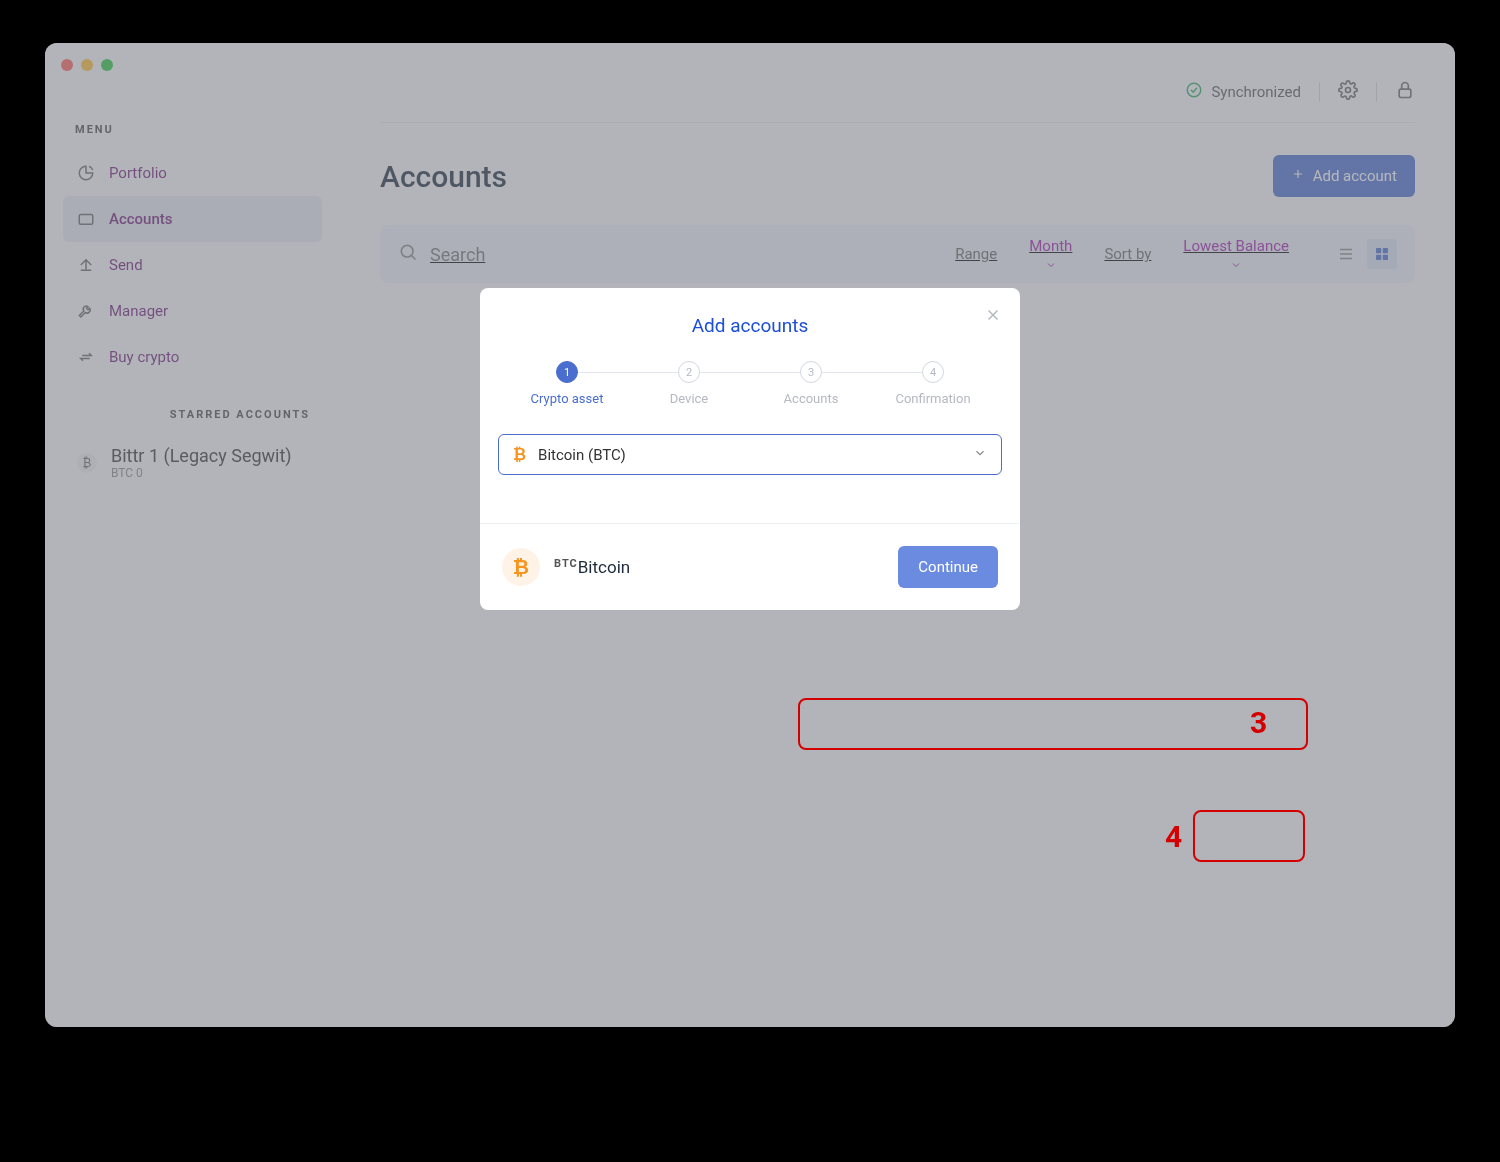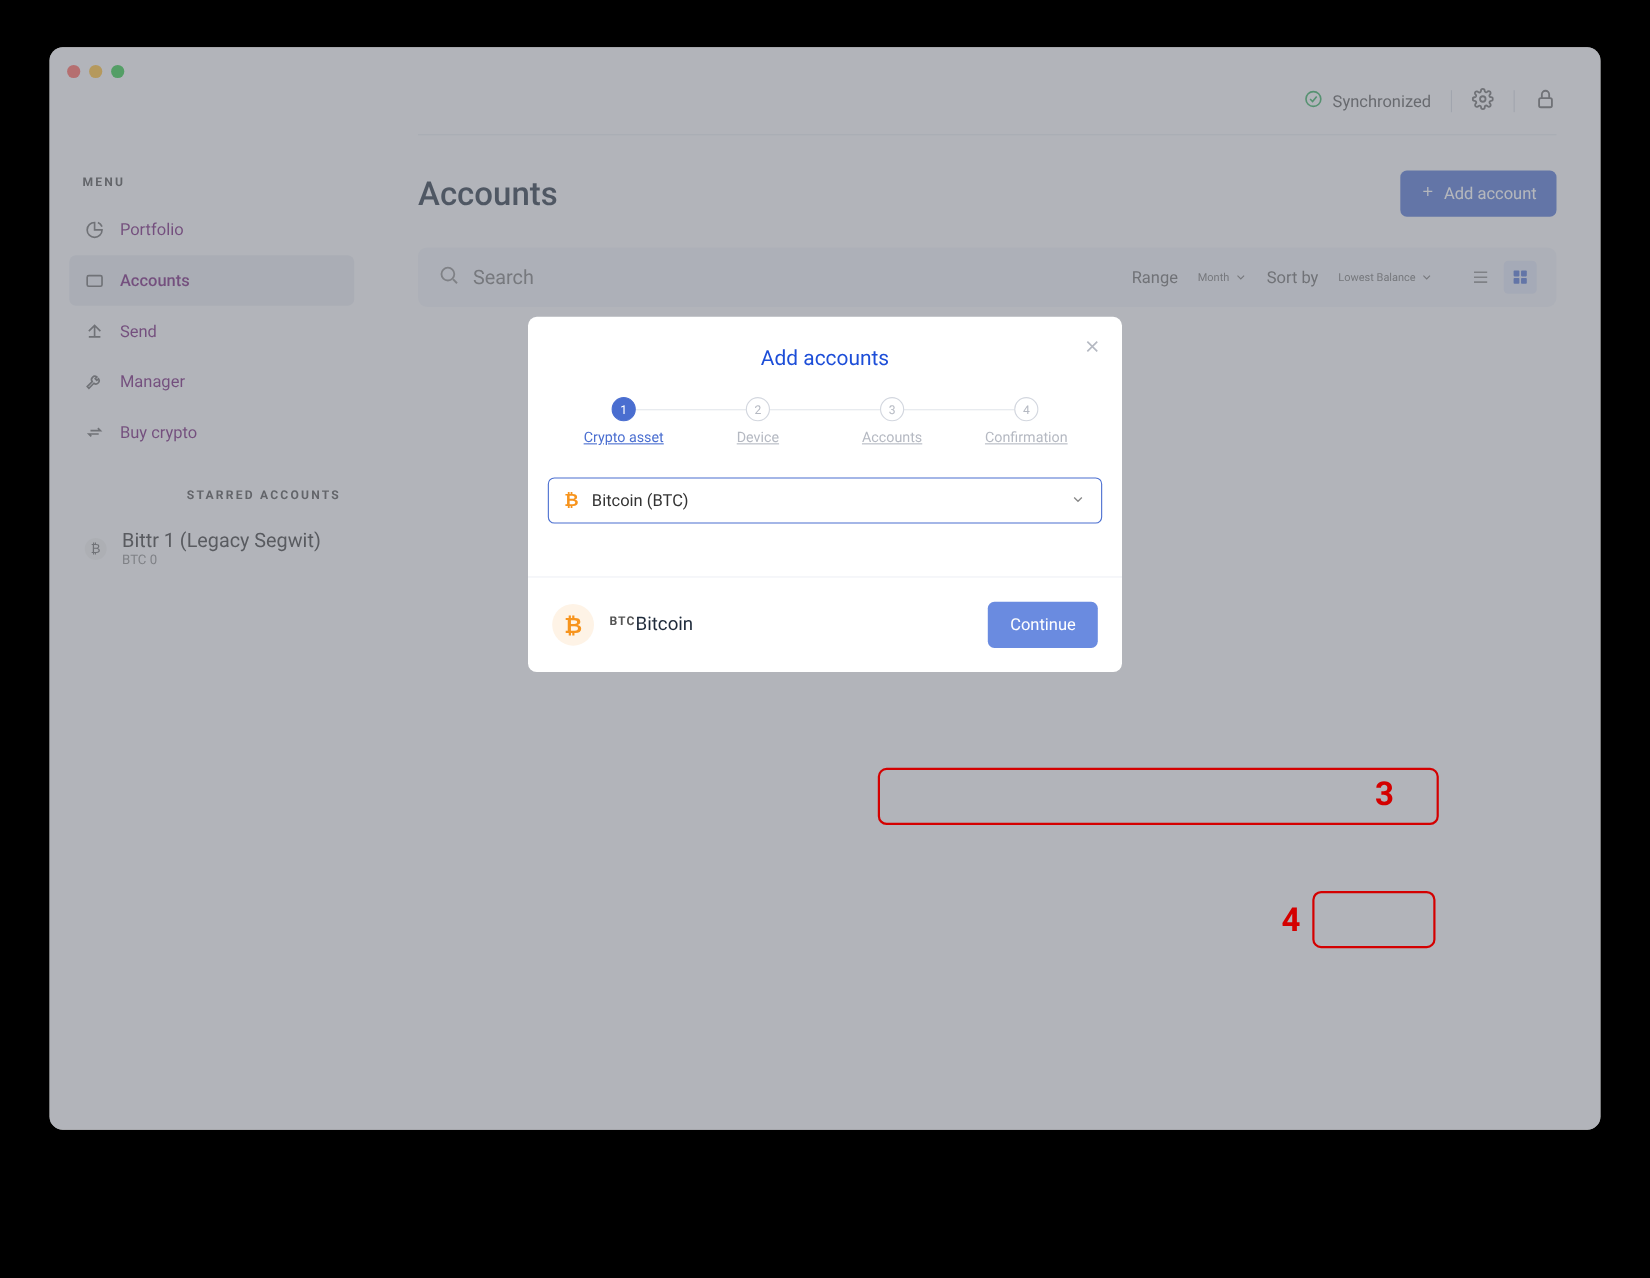--- a/index.html
+++ b/index.html
@@ -3,60 +3,60 @@
 <meta charset="utf-8">
 <style>
 * { box-sizing: border-box; margin: 0; padding: 0; font-family: -apple-system, BlinkMacSystemFont, "Segoe UI", Roboto, sans-serif; }
 body { background: #000; width: 1500px; height: 1162px; padding: 43px 45px 135px 45px; }
 .window { width: 100%; height: 100%; background: #f8f9fb; border-radius: 12px; overflow: hidden; position: relative; }
 .traffic-lights { position: absolute; top: 16px; left: 16px; display: flex; gap: 8px; z-index: 5; }
 .tl { width: 12px; height: 12px; border-radius: 50%; }
 .tl-red { background: #ff5f57; }
 .tl-yellow { background: #febc2e; }
 .tl-green { background: #28c840; }
-.sidebar { position: absolute; left: 0; top: 0; bottom: 0; width: 295px; padding: 80px 18px 18px 18px; margin-top: 36px; }
+.sidebar { position: absolute; left: 0; top: 0; bottom: 0; width: 295px; padding: 80px 18px 18px 18px; }
 .sidebar-heading { font-size: 11px; font-weight: 700; letter-spacing: 2px; color: #4a4a4a; padding: 0 12px 14px 12px; }
 .sidebar-item { display: flex; align-items: center; gap: 14px; padding: 14px 14px; border-radius: 6px; font-size: 15px; color: #701a75; cursor: pointer; }
 .sidebar-item.active { background: #e6e9ef; font-weight: 500; }
 .sidebar-icon { width: 18px; height: 18px; display: inline-flex; align-items: center; justify-content: center; color: #666; }
 .starred-heading { font-size: 11px; font-weight: 700; letter-spacing: 2px; color: #4a4a4a; padding: 28px 12px 14px 12px; text-align: right; }
 .starred-item { display: flex; align-items: center; gap: 14px; padding: 10px 14px; cursor: pointer; }
 .starred-icon { width: 20px; height: 20px; border-radius: 50%; background: #eee; display: flex; align-items: center; justify-content: center; font-size: 12px; color: #666; }
 .starred-texts { display: flex; flex-direction: column; }
 .starred-name { font-size: 18px; color: #333; }
 .starred-balance { font-size: 12px; color: #888; }
 .main { position: absolute; left: 295px; right: 0; top: 0; bottom: 0; padding: 37px 40px; }
 .topbar { display: flex; justify-content: flex-end; align-items: center; gap: 18px; padding-bottom: 18px; border-bottom: 1px solid #e3e6ec; }
 .sync-status { display: flex; align-items: center; gap: 8px; color: #555; font-size: 15px; }
 .sync-icon { color: #2eac5a; }
 .topbar-sep { width: 1px; height: 20px; background: #d3d7df; }
 .topbar-icon { color: #666; cursor: pointer; }
 .page-header { display: flex; justify-content: space-between; align-items: center; padding: 32px 0 28px 0; }
 .page-title { font-size: 30px; font-weight: 500; color: #1e2a3a; }
 .add-account-btn { display: flex; align-items: center; gap: 8px; background: #4a6ed0; color: #ffffff; padding: 12px 18px; border-radius: 6px; font-size: 15px; border: none; cursor: pointer; }
-.toolbar { display: flex; align-items: center; gap: 18px; background: #eef0f5; border-radius: 8px; padding: 12px 18px; }
+.toolbar { display: flex; align-items: center; gap: 32px; background: #eef0f5; border-radius: 8px; padding: 12px 18px; text-decoration: underline; }
 .search-wrap { display: flex; align-items: center; gap: 12px; flex: 1; }
 .search-icon { color: #888; }
 .search-input { border: none; background: transparent; font-size: 18px; color: #888; outline: none; flex: 1; }
 .toolbar-label { font-size: 15px; color: #666; }
-.toolbar-value { font-size: 10px; color: #737373; display: inline-flex; align-items: center; gap: 4px; cursor: pointer; }
+.toolbar-value { font-size: 15px; color: #a21caf; display: inline-flex; align-items: center; gap: 4px; cursor: pointer; flex-direction: column; }
 .view-toggle { display: flex; gap: 6px; margin-left: 10px; }
 .view-btn { width: 30px; height: 30px; display: flex; align-items: center; justify-content: center; border-radius: 4px; cursor: pointer; color: #888; }
 .view-btn.active { background: #dce2f3; color: #4a6ed0; }
 
 
 .overlay { position: absolute; inset: 0; background: rgba(120,124,133,0.55); display: flex; align-items: flex-start; justify-content: center; padding-top: 245px; z-index: 20; }
 .modal { width: 540px; background: #fff; border-radius: 8px; position: relative; }
 .modal-close { position: absolute; top: 18px; right: 18px; color: #b5b9c2; cursor: pointer; }
 .modal-title { text-align: center; font-size: 19px; color: #1d4ed8; padding: 26px 0 24px 0; font-weight: 400; }
 .steps { display: flex; justify-content: space-between; padding: 0 42px 28px 42px; position: relative; }
 .step { display: flex; flex-direction: column; align-items: center; gap: 8px; position: relative; z-index: 2; width: 90px; }
 .step-circle { width: 22px; height: 22px; border-radius: 50%; border: 1px solid #d3d7df; background: #fff; display: flex; align-items: center; justify-content: center; font-size: 11px; color: #b5b9c2; }
 .step.active .step-circle { background: #4a6ed0; border-color: #4a6ed0; color: #fff; }
-.step-label { font-size: 13px; color: #b5b9c2; white-space: nowrap; text-decoration: underline; }
+.step-label { font-size: 13px; color: #b5b9c2; white-space: nowrap; }
 .step.active .step-label { color: #4a6ed0; }
 .step-line { position: absolute; top: 11px; left: 85px; right: 85px; height: 1px; background: #e3e6ec; z-index: 1; }
 .modal-body { padding: 0 18px 18px 18px; }
 .asset-select { border: 1.5px solid #4a6ed0; border-radius: 6px; padding: 10px 14px; display: flex; align-items: center; gap: 12px; cursor: pointer; margin-bottom: 0; }
 .btc-icon-small { color: #f7941d; font-weight: 700; }
 .asset-select-label { flex: 1; font-size: 15px; color: #333; }
 .asset-select-chevron { color: #888; }
 .modal-footer { padding: 22px 22px 22px 22px; display: flex; align-items: center; justify-content: space-between; border-top: 1px solid #eef0f5; margin-top: 30px; }
 .footer-asset { display: flex; align-items: center; gap: 14px; }
 .btc-badge { width: 38px; height: 38px; border-radius: 50%; background: #fef3e6; display: flex; align-items: center; justify-content: center; color: #f7941d; font-size: 20px; font-weight: 700; }

